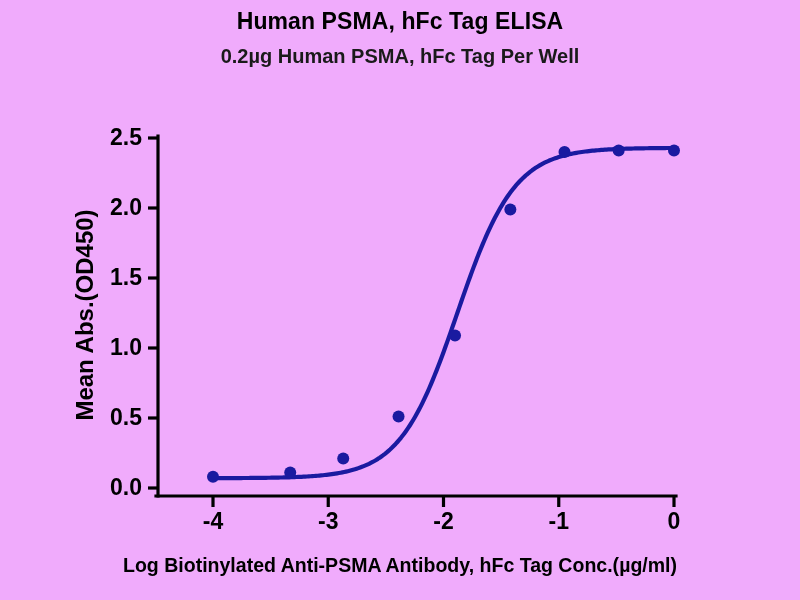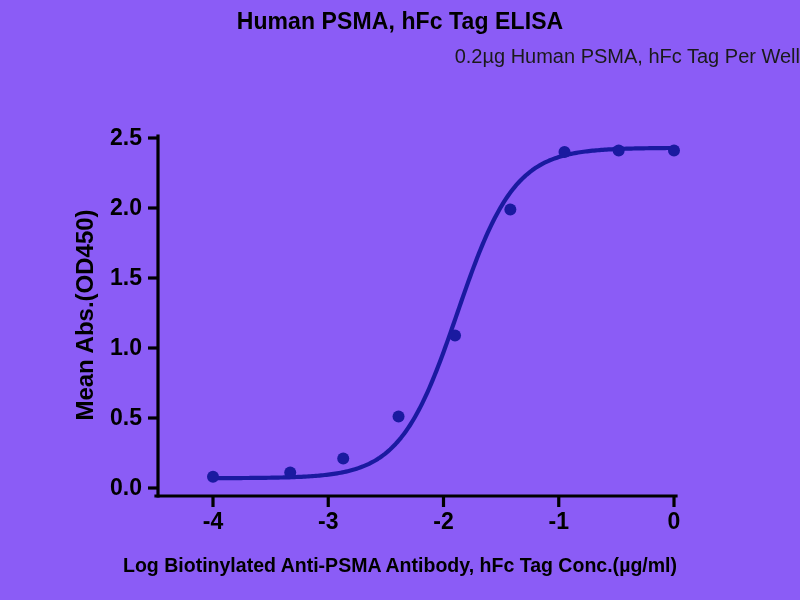--- a/index.html
+++ b/index.html
@@ -10,42 +10,42 @@
     width: 800px;
     height: 600px;
     background: #ffffff;
     font-family: "Liberation Sans", sans-serif;
     overflow: hidden;
   }
   #figure {
     position: relative;
     width: 800px;
     height: 600px;
-    background: #8b5cf6;
+    background: #f0abfc;
   }
   #chart-title {
     position: absolute;
     left: 0;
     top: 8px;
     width: 800px;
     text-align: center;
     font-size: 23px;
     font-weight: bold;
     color: #000000;
     letter-spacing: 0.1px;
     font-family: "Liberation Sans", sans-serif;
   }
   #chart-subtitle {
     position: absolute;
     left: 0;
     top: 45px;
     width: 800px;
-    text-align: right;
+    text-align: center;
     font-size: 20px;
-    font-weight: normal;
+    font-weight: bold;
     color: #1a1a1a;
     font-family: "Liberation Sans", sans-serif;
   }
   #plot-svg {
     position: absolute;
     left: 0;
     top: 0;
   }
   #x-axis-label {
     position: absolute;

